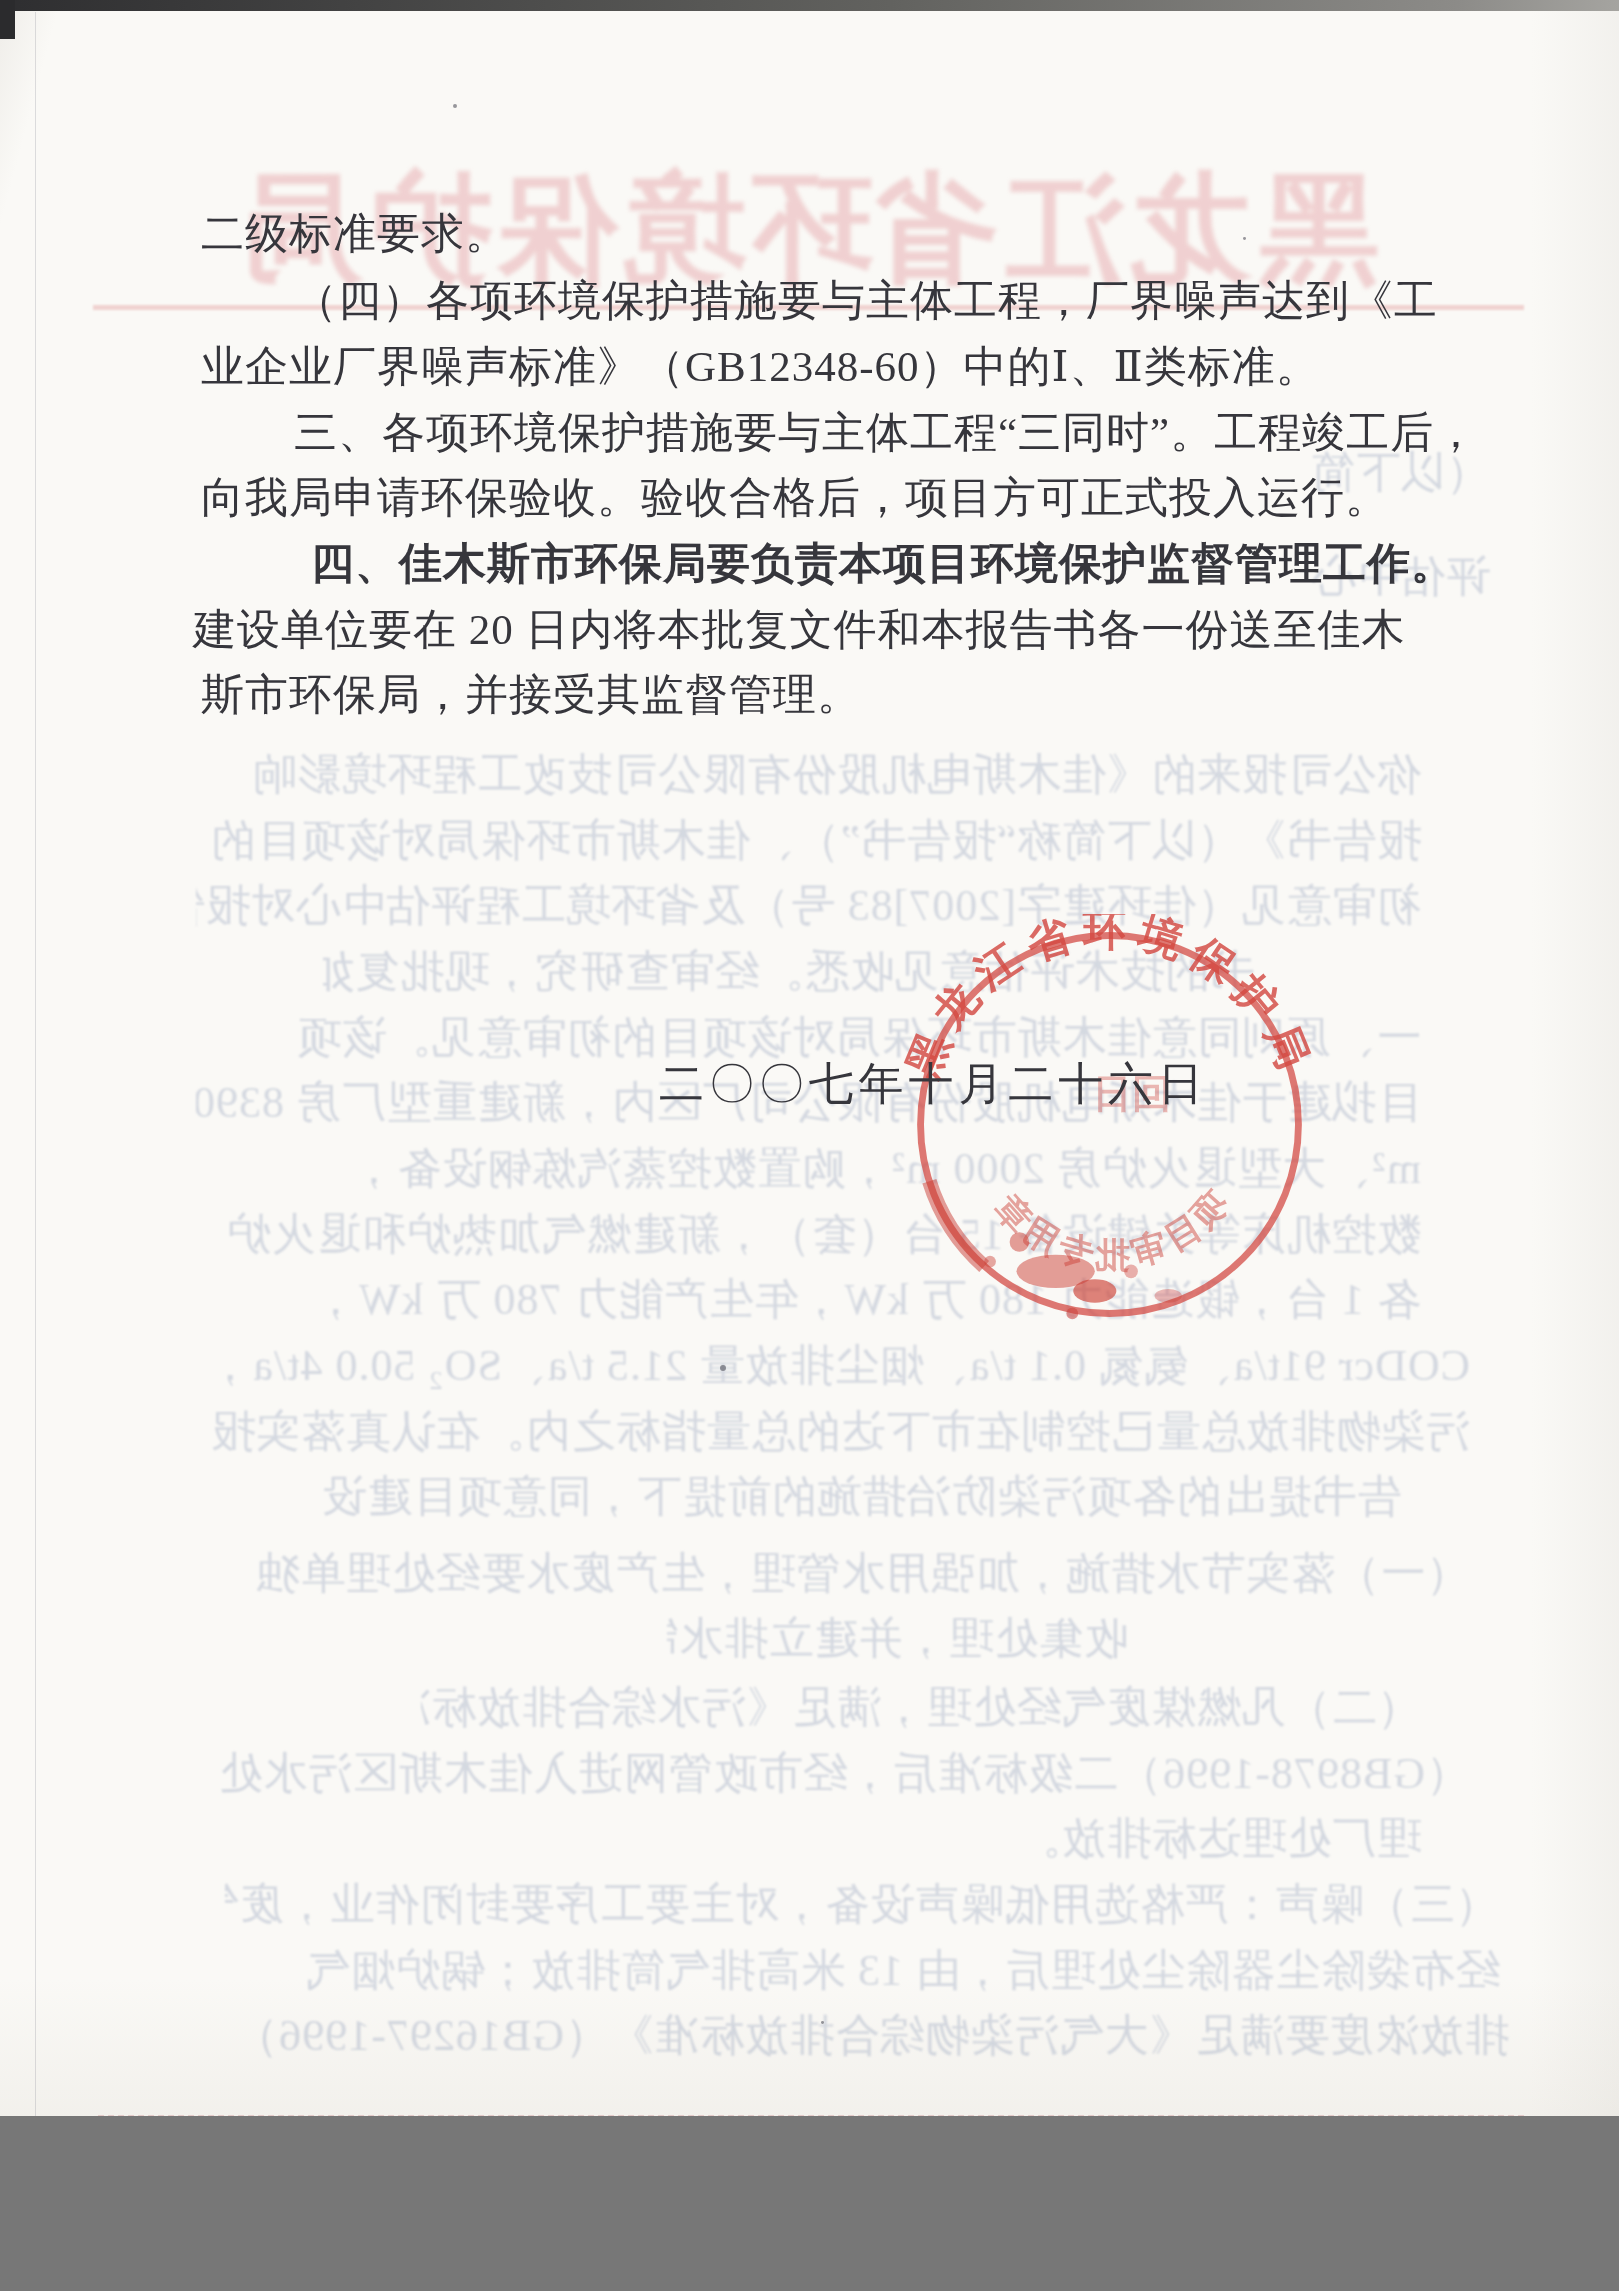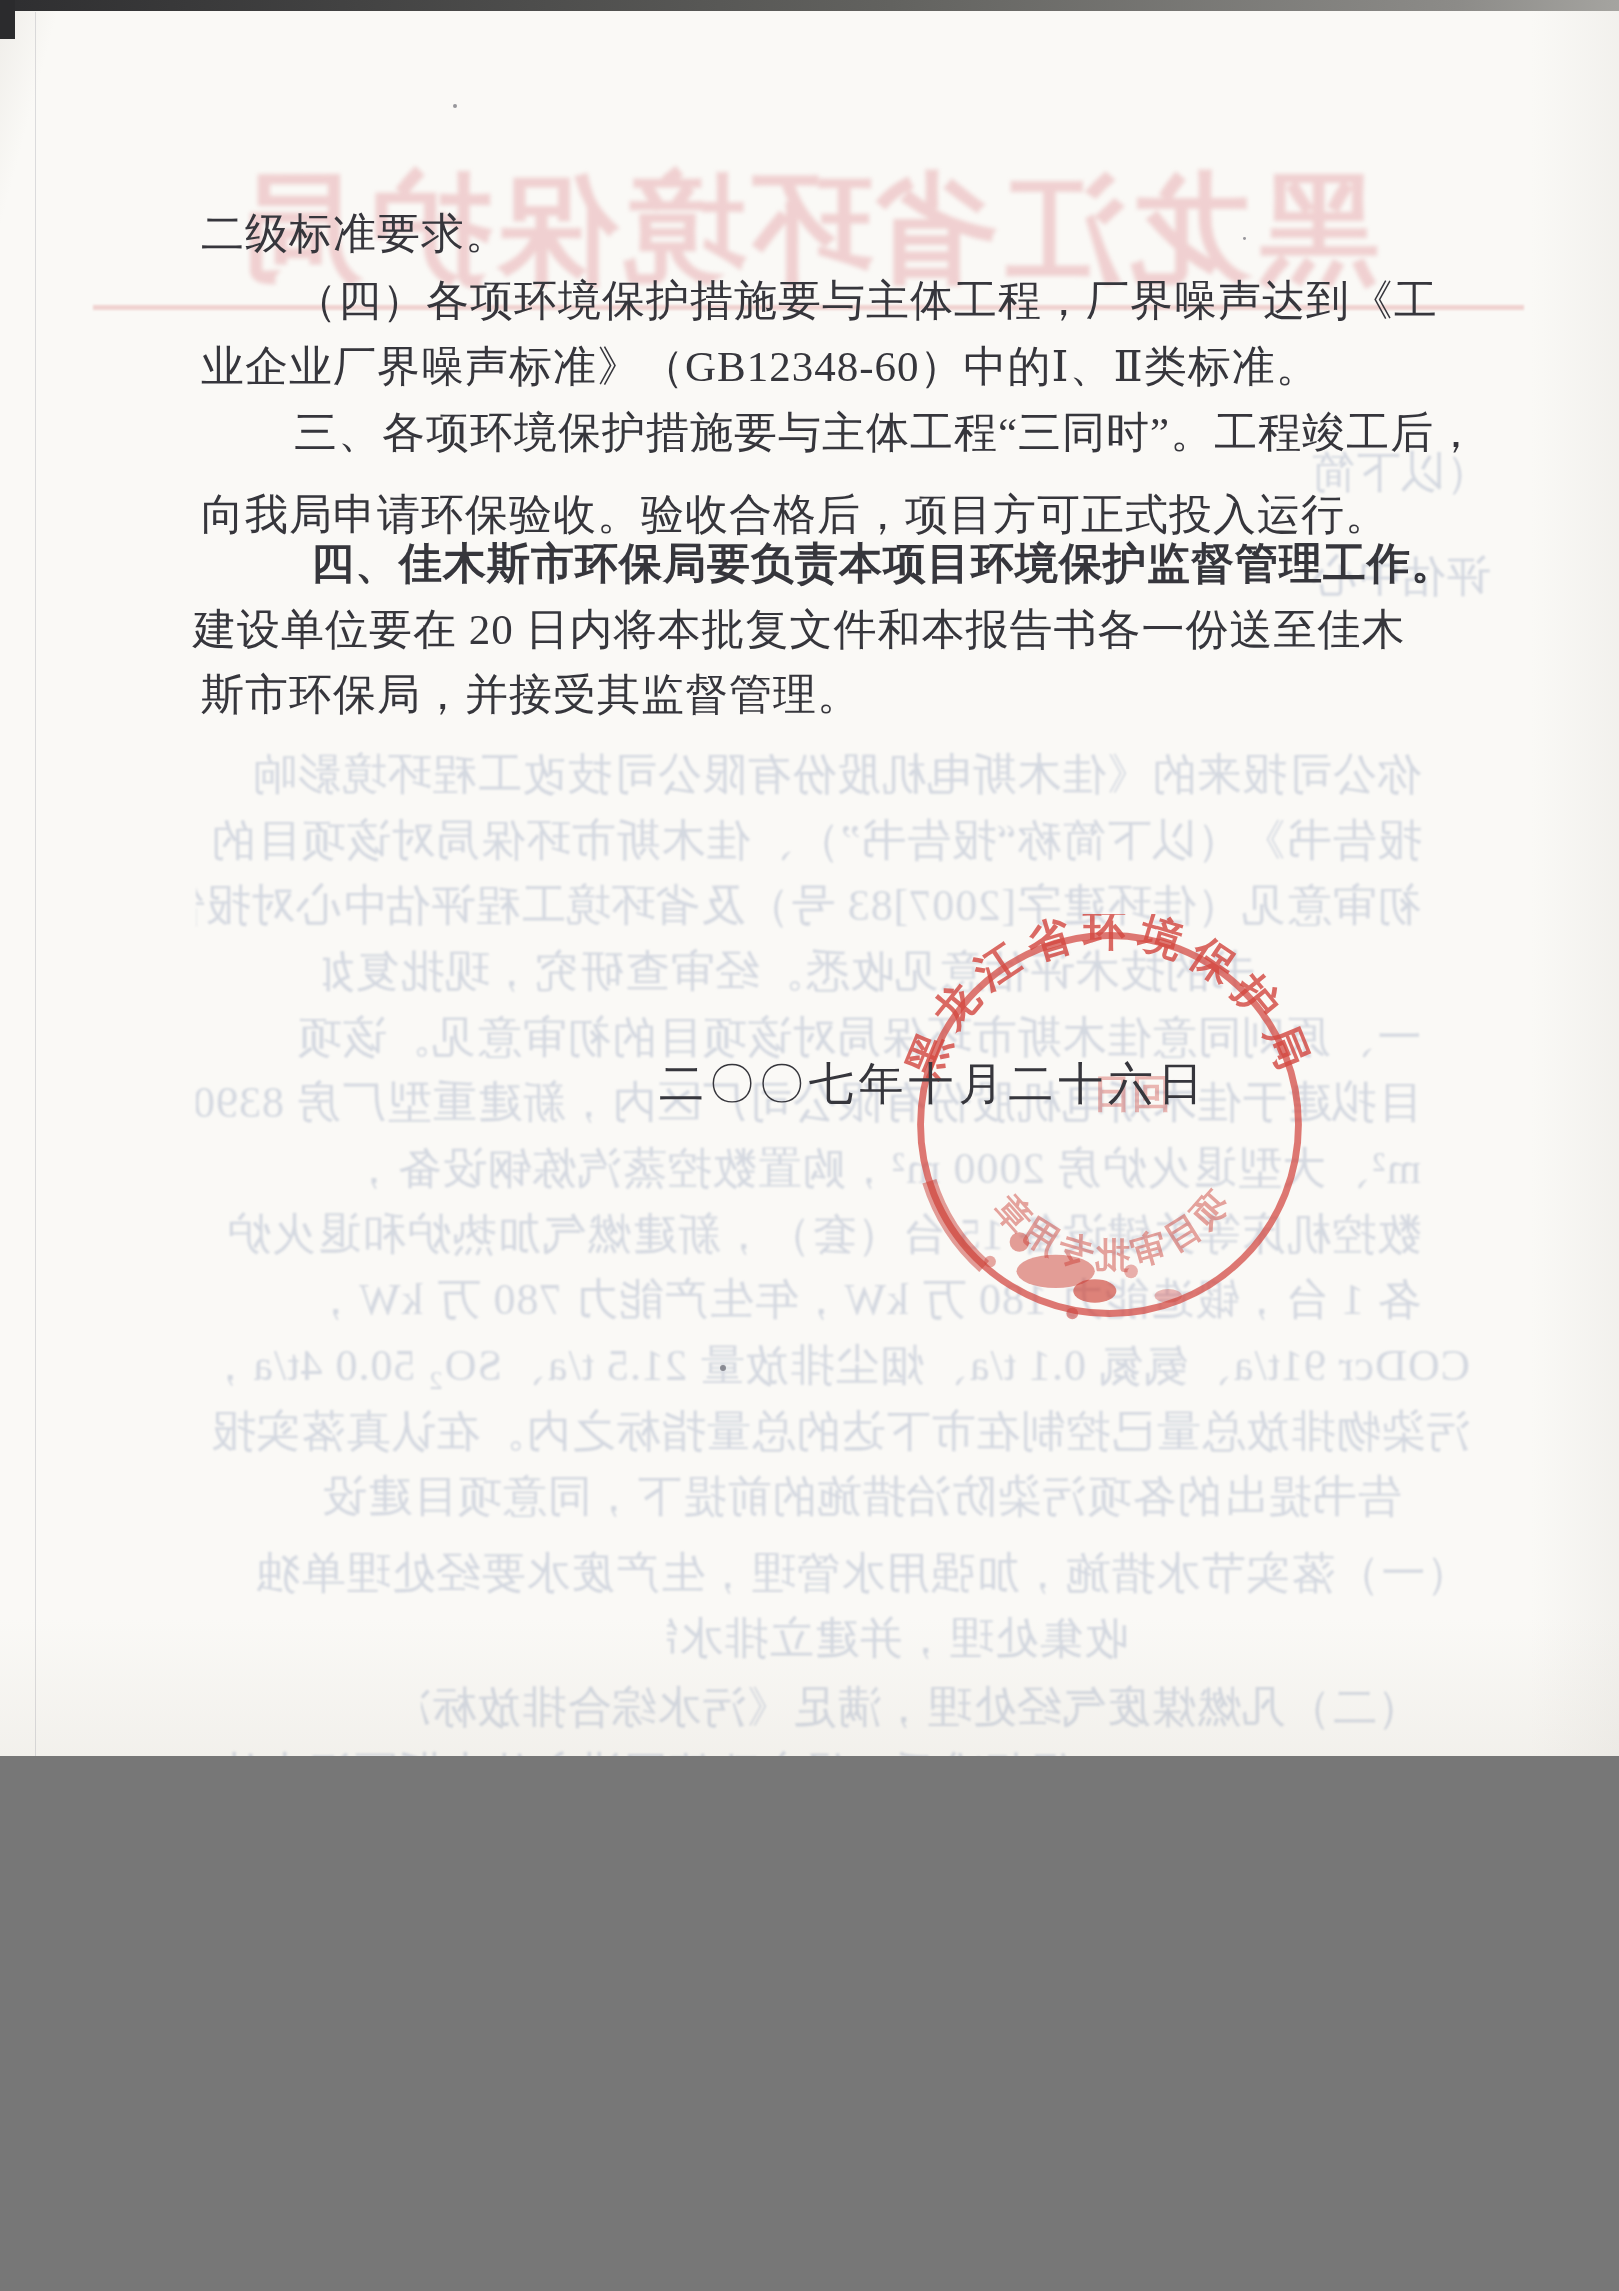--- a/index.html
+++ b/index.html
@@ -1,17 +1,17 @@
 <!DOCTYPE html>
 <html><head>
 <meta charset="utf-8">
 <style>
   html,body{margin:0;padding:0;background:#777;}
   .page{
-    position:relative;width:1619px;height:1756px;overflow:hidden;
+    position:relative;width:1619px;height:2116px;overflow:hidden;
     background:
       linear-gradient(105deg, rgba(210,205,198,.28) 0, rgba(210,205,198,0) 59px),
       linear-gradient(to top, rgba(215,210,200,.22) 0, rgba(215,210,200,0) 137px),
       linear-gradient(to left, rgba(205,202,196,.18) 0, rgba(205,202,196,0) 88px),
       #faf9f6;
     font-family:"Liberation Serif","DejaVu Serif",serif;
   }
   .scan-top-strip{position:absolute;left:0;top:0;width:100%;height:10.8px;
     background:linear-gradient(to right,#2e2e30,#62625f 55%,#8c8b88 90%,#a5a4a0);}
   .scan-corner{position:absolute;left:0;top:0;width:14.7px;height:39px;background:#2b2b2d;}
@@ -81,21 +81,21 @@
       <div class="ghostline" style="left: 980px; top: 1809px; width: 441px;">理厂处理达标排放。</div>
       <div class="ghostline" style="left: 225px; top: 1875px; width: 1274px;">（三）噪声：严格选用低噪声设备，对主要工序要封闭作业，废气</div>
       <div class="ghostline" style="left: 196px; top: 1941px; width: 1304px;">经布袋除尘器除尘处理后，由 13 米高排气筒排放；锅炉烟气</div>
       <div class="ghostline" style="left: 196px; top: 2006px; width: 1313px;">排放浓度要满足《大气污染物综合排放标准》（GB16297-1996）</div>
     </div>
   <div id="body-container">
       <div class="bodyline" style="left: 201px; top: 207px;">二级标准要求。</div>
       <div class="bodyline" style="left: 294px; top: 274px;">（四）各项环境保护措施要与主体工程，厂界噪声达到《工</div>
       <div class="bodyline" style="left: 201px; top: 340px;">业企业厂界噪声标准》（GB12348-60）中的Ⅰ、Ⅱ类标准。</div>
       <div class="bodyline" style="left: 294px; top: 406px;">三、各项环境保护措施要与主体工程“三同时”。工程竣工后，</div>
-      <div class="bodyline" style="left: 201px; top: 471px; margin-top: 17px;">向我局申请环保验收。验收合格后，项目方可正式投入运行。</div>
+      <div class="bodyline" style="left: 201px; top: 471px;">向我局申请环保验收。验收合格后，项目方可正式投入运行。</div>
       <div class="bodyline" style="left: 311px; top: 537px; font-weight: bold;">四、佳木斯市环保局要负责本项目环境保护监督管理工作。</div>
       <div class="bodyline" style="left: 193px; top: 603px; text-align: right;">建设单位要在 20 日内将本批复文件和本报告书各一份送至佳木</div>
       <div class="bodyline" style="left: 201px; top: 668px;">斯市环保局，并接受其监督管理。</div>
     </div>
 
   <svg class="stamp" viewBox="-215 -215 430 430" xmlns="http://www.w3.org/2000/svg">
     <defs>
       <path id="arcTop" d="M -176 50 A 183 183 0 1 1 176 50" fill="none"></path>
       <path id="arcBotInner" d="M -132 62 A 146 146 0 0 0 132 62" fill="none"></path>
       <filter id="soft">

